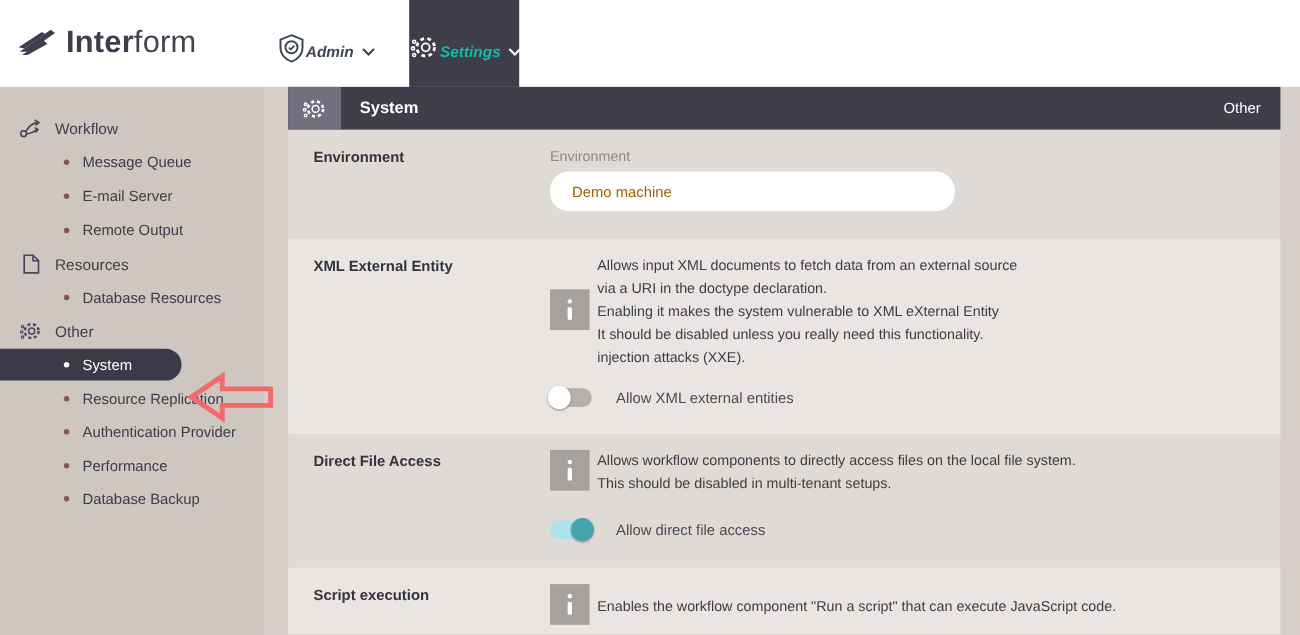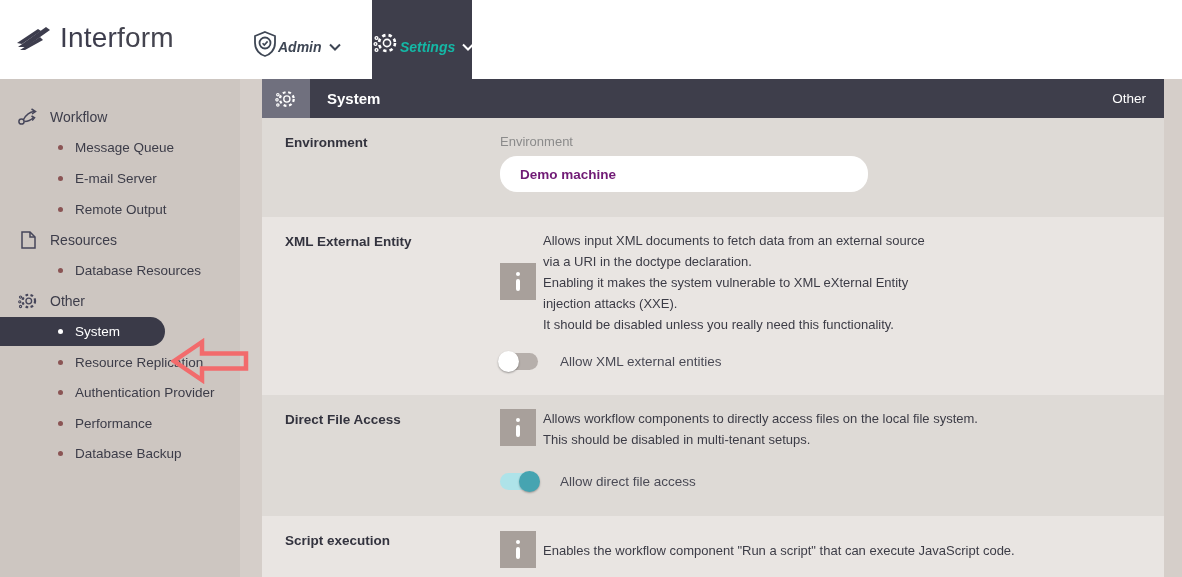--- a/index.html
+++ b/index.html
@@ -10,21 +10,21 @@
     position:relative;
     overflow:hidden;
     color:#33333e;
   }
   #stage { position:absolute; inset:0; width:1182px; height:577px; }
 
   
   .topbar { position:absolute; left:0; top:0; width:1182px; height:79px; background:#ffffff; }
   .logo { position:absolute; left:16px; top:22px; display:flex; align-items:center; gap:6px; }
   .logo-text { font-size:28px; letter-spacing:0.2px; color:#3d3d4d; }
-  .logo-text b { font-weight:400; }
+  .logo-text b { font-weight:700; }
   .logo-text .light { font-weight:300; color:#44444f; }
   .nav-item { position:absolute; top:8px; width:100px; height:71px; display:flex; flex-direction:row; align-items:center; justify-content:flex-start; cursor:pointer;font-style:italic; }
   .nav-admin { left:252px; color:#3e4654; }
   .nav-settings { left:372px; top:0; height:79px; background:#3e3e4b; color:#14b8a6; padding-top:8px; }
   .nav-icon { height:32px; display:flex; align-items:center; justify-content:center; }
   .nav-label { margin-top:6px; font-size:14px; font-weight:700; display:flex; align-items:center; gap:7px; }
 
   
   .sidebar { position:absolute; left:0; top:79px; width:240px; height:498px; background:#cdc6c1; padding-top:23px; }
   .side-item { height:30.6px; display:flex; align-items:center; position:relative; font-size:14px; color:#3d3d4a; }
@@ -51,21 +51,21 @@
   .row { position:absolute; left:0; width:902px; }
   .row-a { background:#dedad6; }
   .row-b { background:#e9e5e2;padding-left:20px; }
   .row0 { top:39px;  height:99px; }
   .row1 { top:138px; height:178px; }
   .row2 { top:316px; height:121px; }
   .row3 { top:437px; height:61px; }
   .row-label { position:absolute; left:23px; top:17px; font-size:13.5px; font-weight:700; color:#33333e; }
 
   .field-label { position:absolute; left:238px; top:16px; font-size:13px; color:#8b8b8b; }
-  .text-input { position:absolute; left:238px; top:38px; width:368px; height:36px; background:#ffffff; border:none; border-radius:17px; padding:0 20px; font-family:"Liberation Sans", sans-serif; font-size:13.5px; font-weight:700; color:#701a75; outline:none; }
+  .text-input { position:absolute; left:238px; top:38px; width:368px; height:36px; background:#ffffff; border:none; border-radius:17px; padding:0 20px; font-family:"Liberation Sans", sans-serif; font-size:13.5px; font-weight:400; color:#a16207; outline:none; }
 
   .info-box { position:absolute; left:238px; width:36px; height:37px; background:#a8a09b; display:flex; flex-direction:column; align-items:center; justify-content:center; }
   .info-dot { width:4px; height:4px; border-radius:50%; background:#fff; margin-bottom:3px; }
   .info-bar { width:4px; height:12px; border-radius:2px; background:#fff; }
 
   .info-text { position:absolute; left:281px; font-size:13px; line-height:21px; color:#3c3c46; }
 
   .toggle-row { position:absolute; left:238px; display:flex; align-items:center; gap:22px; }
   .toggle { position:relative; width:38px; height:17px; border-radius:9px; cursor:pointer; }
   .toggle.off { background:#b6afab; }
@@ -239,22 +239,22 @@
     <div class="row row1 row-b">
       <div class="row-label">XML External Entity</div>
       <div class="info-box" style="top:46px;">
         <span class="info-dot"></span>
           <span class="info-bar"></span>
       </div>
       <div class="info-text" style="top:13px;">
         <div>Allows input XML documents to fetch data from an external source</div>
         <div>via a URI in the doctype declaration.</div>
         <div>Enabling it makes the system vulnerable to XML eXternal Entity</div>
+        <div>It should be disabled unless you really need this functionality.</div>
         <div>injection attacks (XXE).</div>
-        <div>It should be disabled unless you really need this functionality.</div>
       </div>
       <div class="toggle-row" style="top:136px;">
         <span class="toggle off">
             <span class="thumb"></span>
           </span>
         <span class="toggle-label">Allow XML external entities</span>
       </div>
     </div>
 
     <div class="row row2 row-a">

